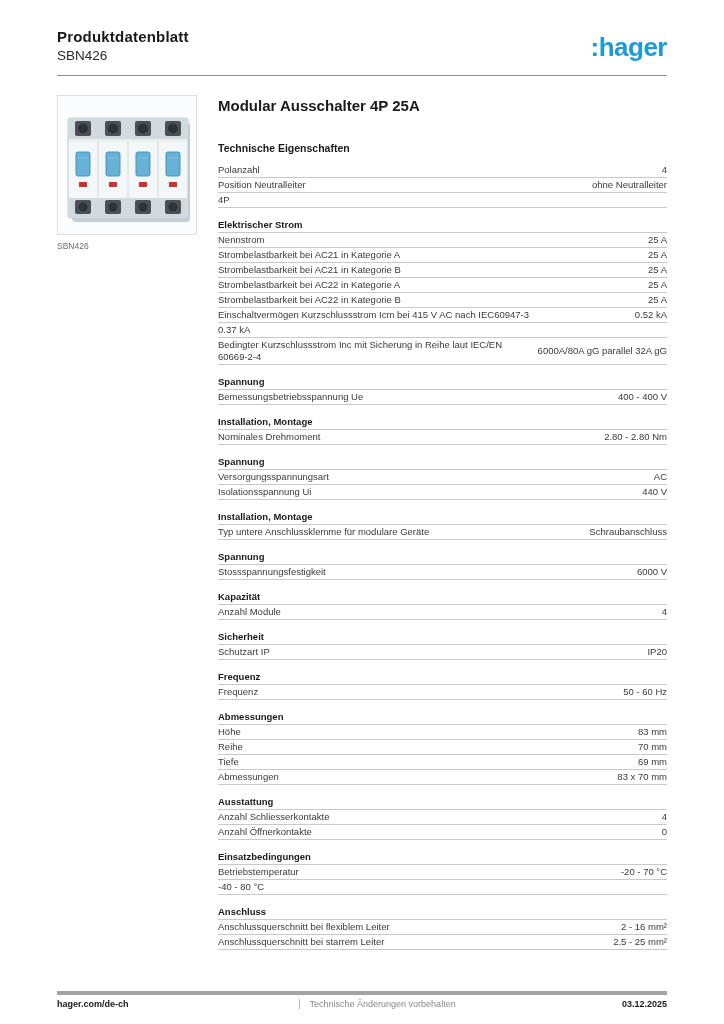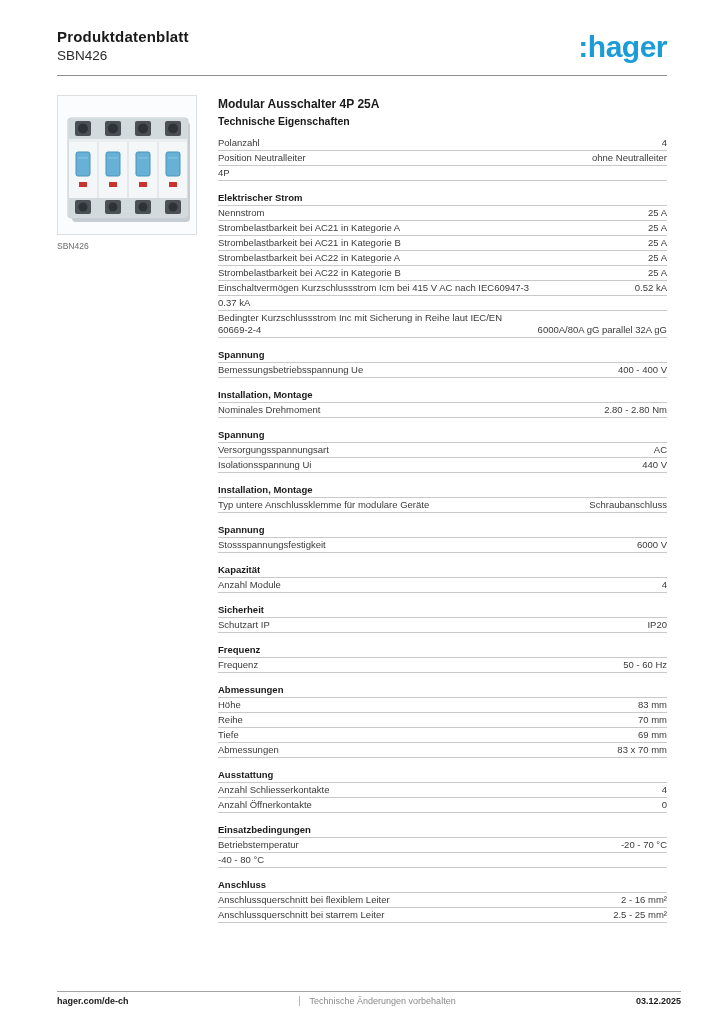--- a/index.html
+++ b/index.html
@@ -15,56 +15,56 @@
 
   
   .header {
     position: absolute; left: 57px; right: 57px; top: 16px;
     height: 60px;
     border-bottom: 1px solid #8f8f8f;
     display: flex; justify-content: space-between; align-items: center;
   }
   .doc-title { font-size: 15px; font-weight: bold; color: #1a1a1a; letter-spacing: 0.2px; }
   .doc-subtitle { font-size: 13.5px; color: #2b2b2b; margin-top: 3px; }
-  .logo { font-size: 30px; font-weight: bold; letter-spacing: -0.5px; line-height: 1; margin-top: 2px; }
+  .logo { font-size: 26px; font-weight: bold; letter-spacing: -0.5px; line-height: 1; margin-top: 2px; }
 
   
   .content { position: absolute; left: 57px; right: 57px; top: 95px; display: flex; }
   .left-col { width: 140px; flex: 0 0 140px; margin-right: 21px; }
   .product-image-frame {
     width: 140px; height: 140px; background: #fbfcfd;
     border: 1px solid #dcdfe2; overflow: hidden;
   }
   .image-caption { margin-top: 6px; font-size: 8.5px; color: #6b6b6b; }
 
   .main-col { flex: 1; min-width: 0; }
-  .product-name { font-size: 12px; font-weight: bold; color: #1a1a1a; margin-top: 2px; }
-  .tech-heading { font-size: 10.5px; font-weight: bold; color: #1a1a1a; margin-top: 4px; margin-bottom: 3px; }
+  .product-name { font-size: 15px; font-weight: bold; color: #1a1a1a; margin-top: 2px; }
+  .tech-heading { font-size: 10.5px; font-weight: bold; color: #1a1a1a; margin-top: 28px; margin-bottom: 3px; }
 
   
   .spec-section { margin-top: 9px; }
   .spec-section-title {
     font-size: 9.5px; font-weight: bold; color: #1a1a1a;
     padding: 2px 0 2px 0;
     border-bottom: 1px solid #c9c9c9;
     line-height: 11px;
   }
   .spec-row {
-    display: flex; justify-content: space-between; align-items: flex-end;
+    display: flex; justify-content: space-between; align-items: center;
     border-bottom: 1px solid #c9c9c9;
     padding: 1px 0;
     font-size: 9.5px; line-height: 12px; color: #3a3a3a;
   }
   .spec-label { flex: 1 1 auto; padding-right: 12px; }
   .spec-value { flex: 0 0 auto; text-align: right; white-space: nowrap; }
 
   
   .footer {
-    position: absolute; left: 57px; right: 43px; top: 991px;
-    border-top: 1px solid #a3a3a3;
+    position: absolute; left: 57px; right: 57px; top: 991px;
+    border-top: 4px solid #a3a3a3;
     padding-top: 4px;
     display: flex; align-items: flex-start;
     font-size: 9px;
   }
   .footer-left { font-weight: bold; color: #1a1a1a; text-decoration: none; }
   .footer-center {
     color: #8a8a8a; margin-left: 170px;
     border-left: 1px solid #b5b5b5; padding-left: 10px;
   }
   .footer-right { margin-left: auto; font-weight: bold; color: #1a1a1a; }

